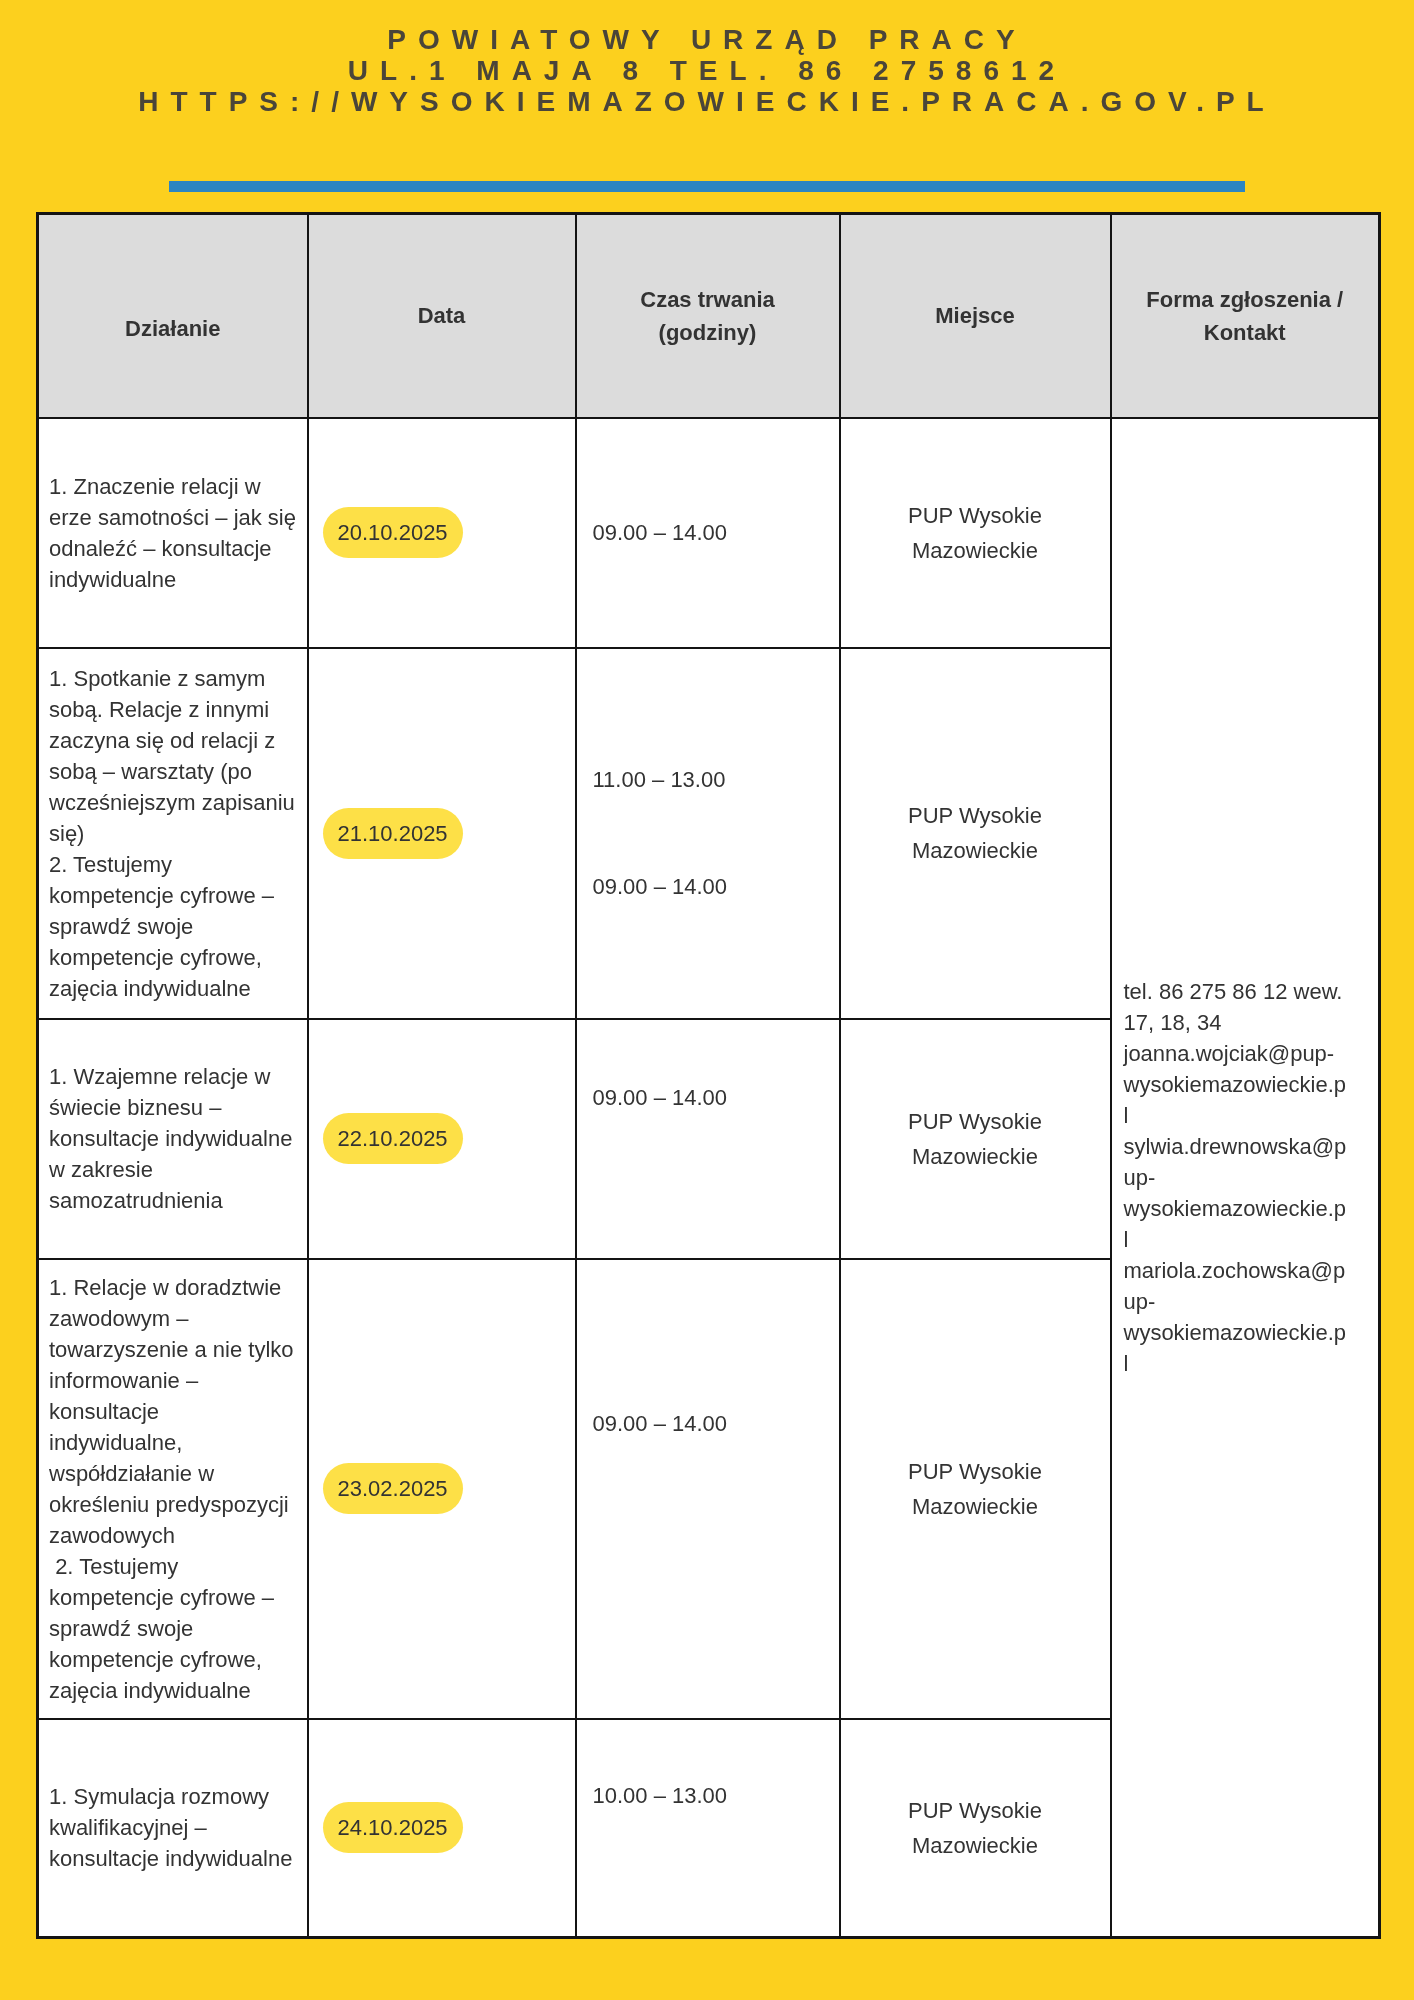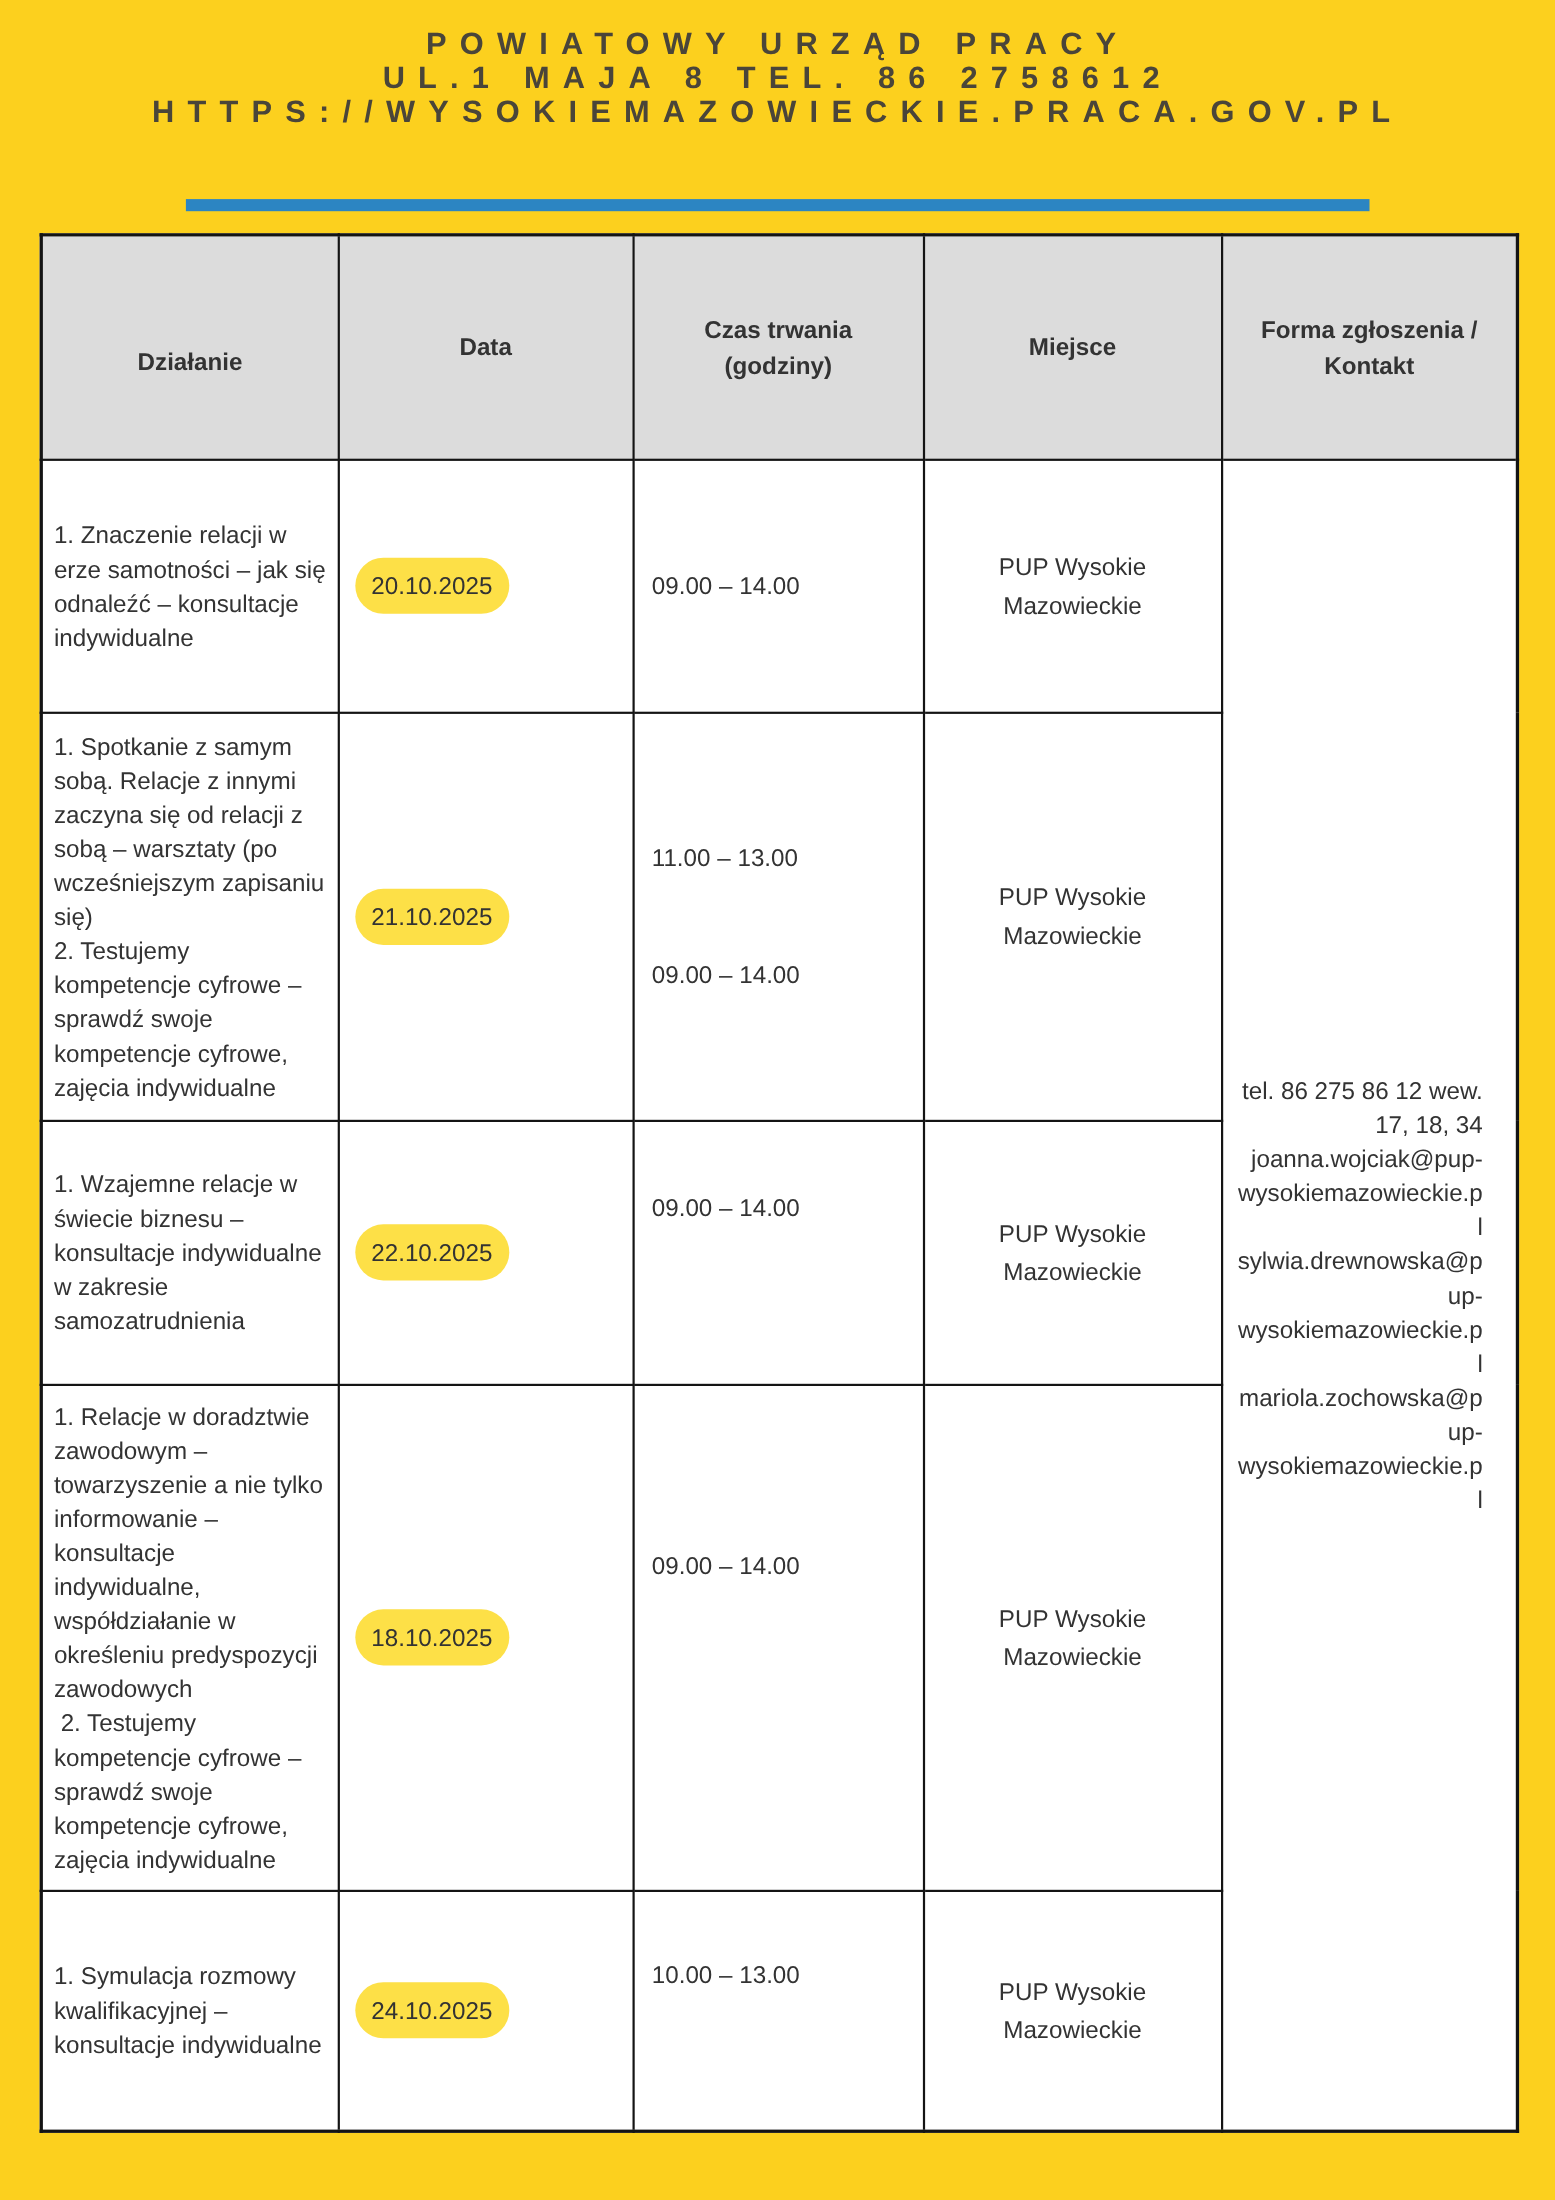--- a/index.html
+++ b/index.html
@@ -75,21 +75,21 @@
   td.time .t2{margin-top:76px;}
   td.time.up-42{padding-bottom:84px;}
   td.time.up-66{padding-bottom:132px;}
   td.time.up-33{padding-bottom:66px;}
   td.place{
     text-align:center;
     padding:0 34px;
     line-height:35px;
   }
   td.contact{
-    text-align:right;
+    text-align:left;
     padding:0 30px 0 12px;
     line-height:31px;
     white-space:pre-wrap;
     overflow-wrap:anywhere;
     word-break:break-word;
   }
 </style>
 </head>
 <body>
 
@@ -154,21 +154,21 @@
     <td class="time up-42">
       <div>09.00 – 14.00</div>
     </td>
     <td class="place">PUP Wysokie Mazowieckie</td>
   </tr>
 
   <tr style="height:455px">
     <td class="activity">1. Relacje w doradztwie zawodowym – towarzyszenie a nie tylko informowanie – konsultacje indywidualne, współdziałanie w określeniu predyspozycji zawodowych
  2. Testujemy kompetencje cyfrowe – sprawdź swoje kompetencje cyfrowe, zajęcia indywidualne</td>
     <td class="date">
-      <span class="pill">18.10.2025</span>
+      <span class="pill">23.02.2025</span>
     </td>
     <td class="time up-66">
       <div>09.00 – 14.00</div>
     </td>
     <td class="place">PUP Wysokie Mazowieckie</td>
   </tr>
 
   <tr style="height:219px">
     <td class="activity">1. Symulacja rozmowy kwalifikacyjnej – konsultacje indywidualne</td>
     <td class="date">

